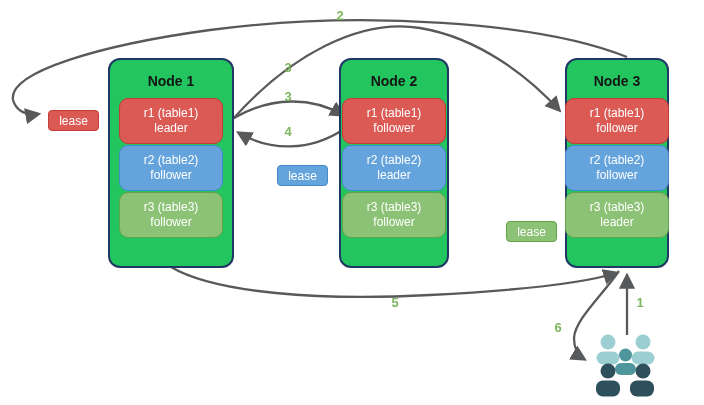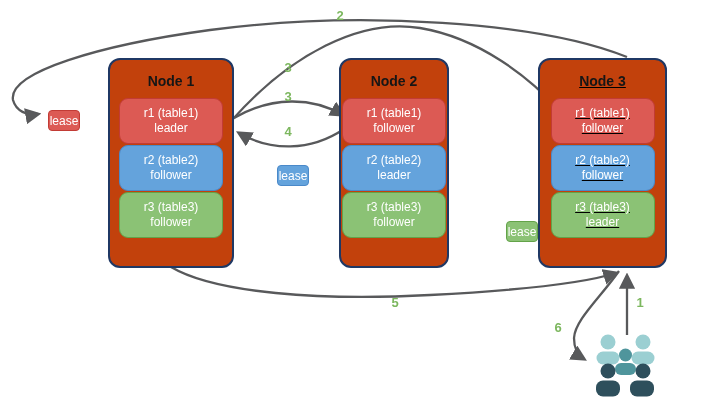--- a/index.html
+++ b/index.html
@@ -5,42 +5,42 @@
   html,body{margin:0;padding:0;background:#ffffff;}
   #canvas{
     position:relative;width:704px;height:405px;background:#ffffff;overflow:hidden;
     font-family:"Liberation Sans","DejaVu Sans",sans-serif;
   }
   
   #arrow-layer{position:absolute;left:0;top:0;width:704px;height:405px;}
 
   
   .node{
-    position:absolute;top:58px;height:210px;background:#c2410c;
+    position:absolute;top:58px;height:210px;background:#22c55e;
     border:2px solid #1f3864;border-radius:12px;box-sizing:border-box;
     display:flex;flex-direction:column;align-items:center;padding-top:12px;
   }
   #node-1{left:108px;width:126px;}
   #node-2{left:339px;width:110px;}
-  #node-3{left:538px;width:129px;text-decoration:underline;}
+  #node-3{left:565px;width:104px;}
   .node-title{
     font-size:14px;font-weight:700;color:#161616;margin-bottom:8px;line-height:18px;
   }
   .rep{
     width:104px;height:46px;border-radius:9px;margin-bottom:1px;box-sizing:border-box;
     display:flex;flex-direction:column;align-items:center;justify-content:center;
     color:#ffffff;font-size:12px;line-height:15px;text-align:center;border:1px solid transparent;
   }
   .rep.red{background:#dc5a54;border-color:#c23b35;}
   .rep.blue{background:#64a3dc;border-color:#4a89c9;align-items:center;}
   .rep.green{background:#8bc275;border-color:#63a349;}
 
   
   .lease{
-    position:absolute;width:32px;height:21px;border-radius:4px;box-sizing:border-box;
+    position:absolute;width:51px;height:21px;border-radius:4px;box-sizing:border-box;
     display:flex;align-items:center;justify-content:center;
     color:#ffffff;font-size:12px;border:1px solid transparent;
   }
   #lease-red{left:48px;top:110px;background:#dc5a54;border-color:#c23b35;}
   #lease-blue{left:277px;top:165px;background:#64a3dc;border-color:#4a89c9;}
   #lease-green{left:506px;top:221px;background:#8bc275;border-color:#63a349;}
 
   
   .step{
     position:absolute;color:#7cb75e;font-size:13px;font-weight:700;

